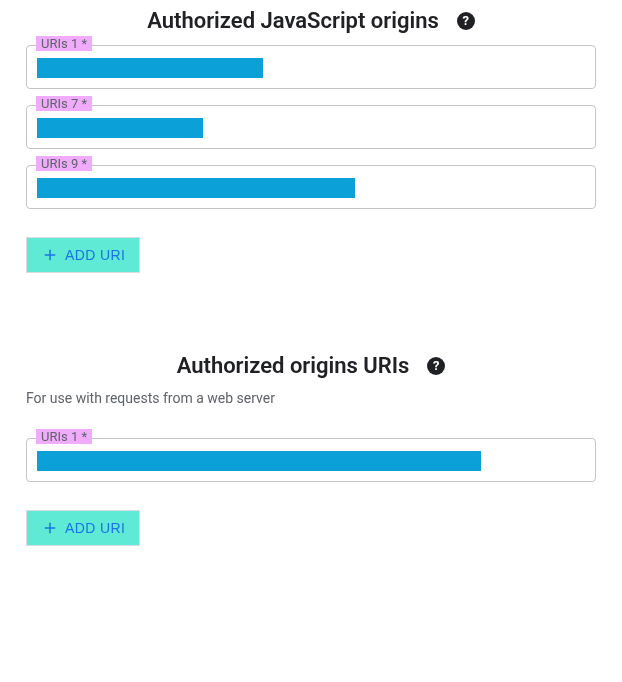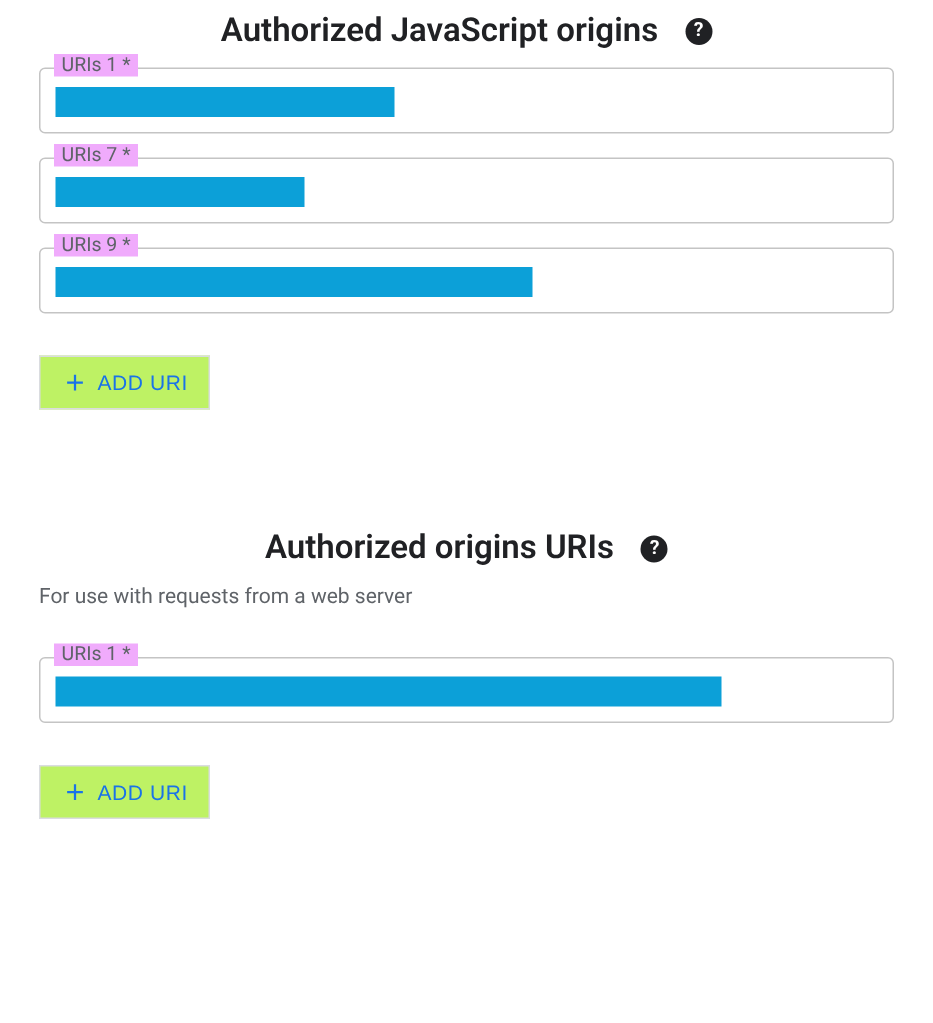--- a/index.html
+++ b/index.html
@@ -75,21 +75,21 @@
     .redacted-bar {
       height: 20px;
       background: #0ca0d8;
     }
     .add-button {
       display: inline-flex;
       align-items: center;
       gap: 6px;
       border: 1px solid #dadce0;
       border-radius: 0;
-      background: #bef264;
+      background: #5eead4;
       padding: 8px 14px;
       font-size: 14px;
       font-weight: 500;
       color: #1a73e8;
       cursor: pointer;
       letter-spacing: 0.4px;
       margin-top: 12px;
     }
     .plus-icon {
       width: 18px;

